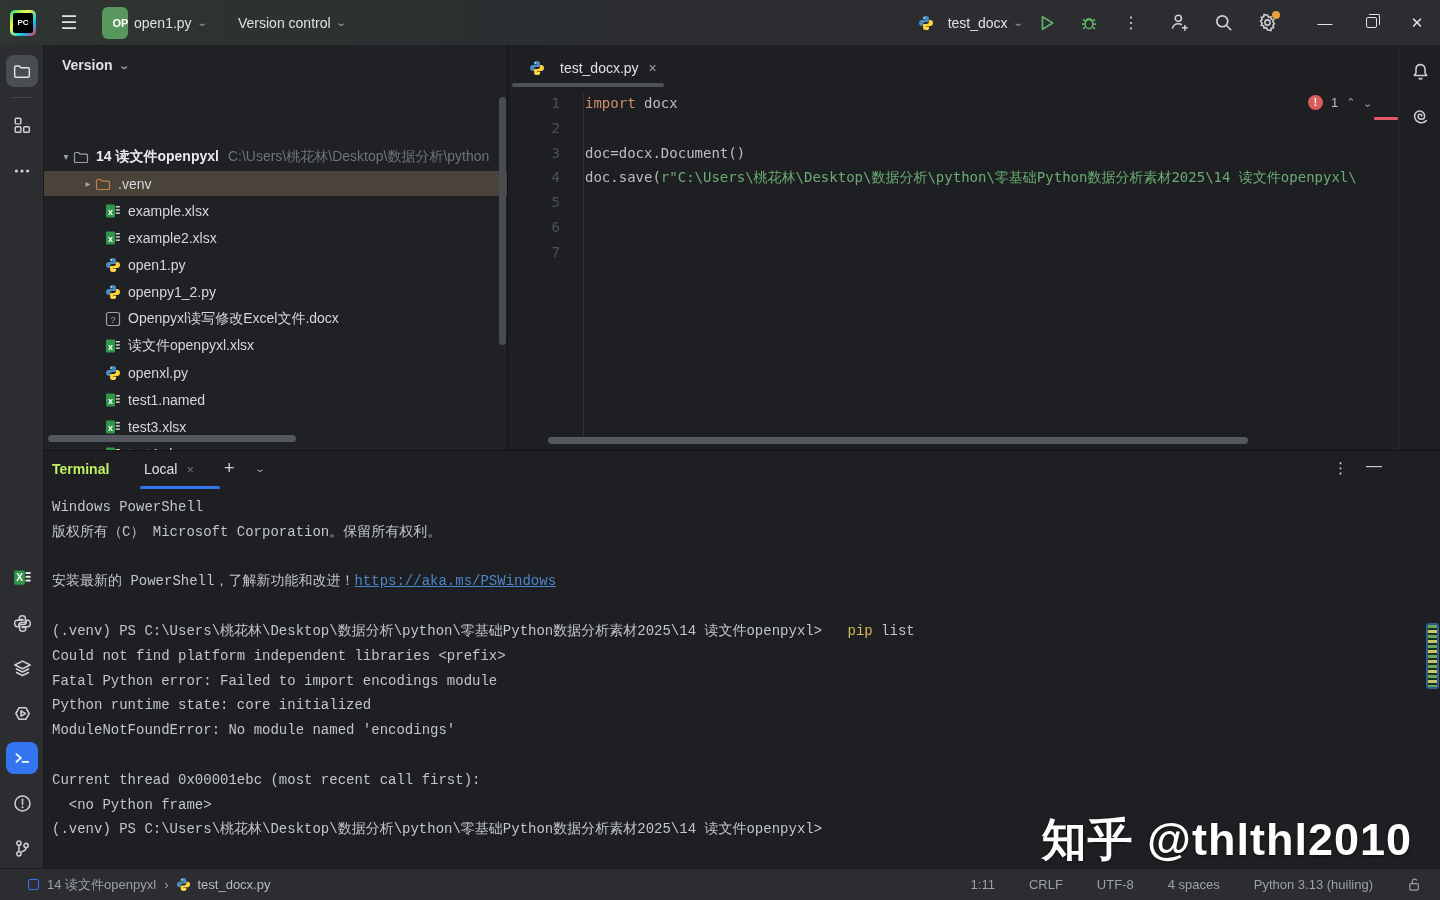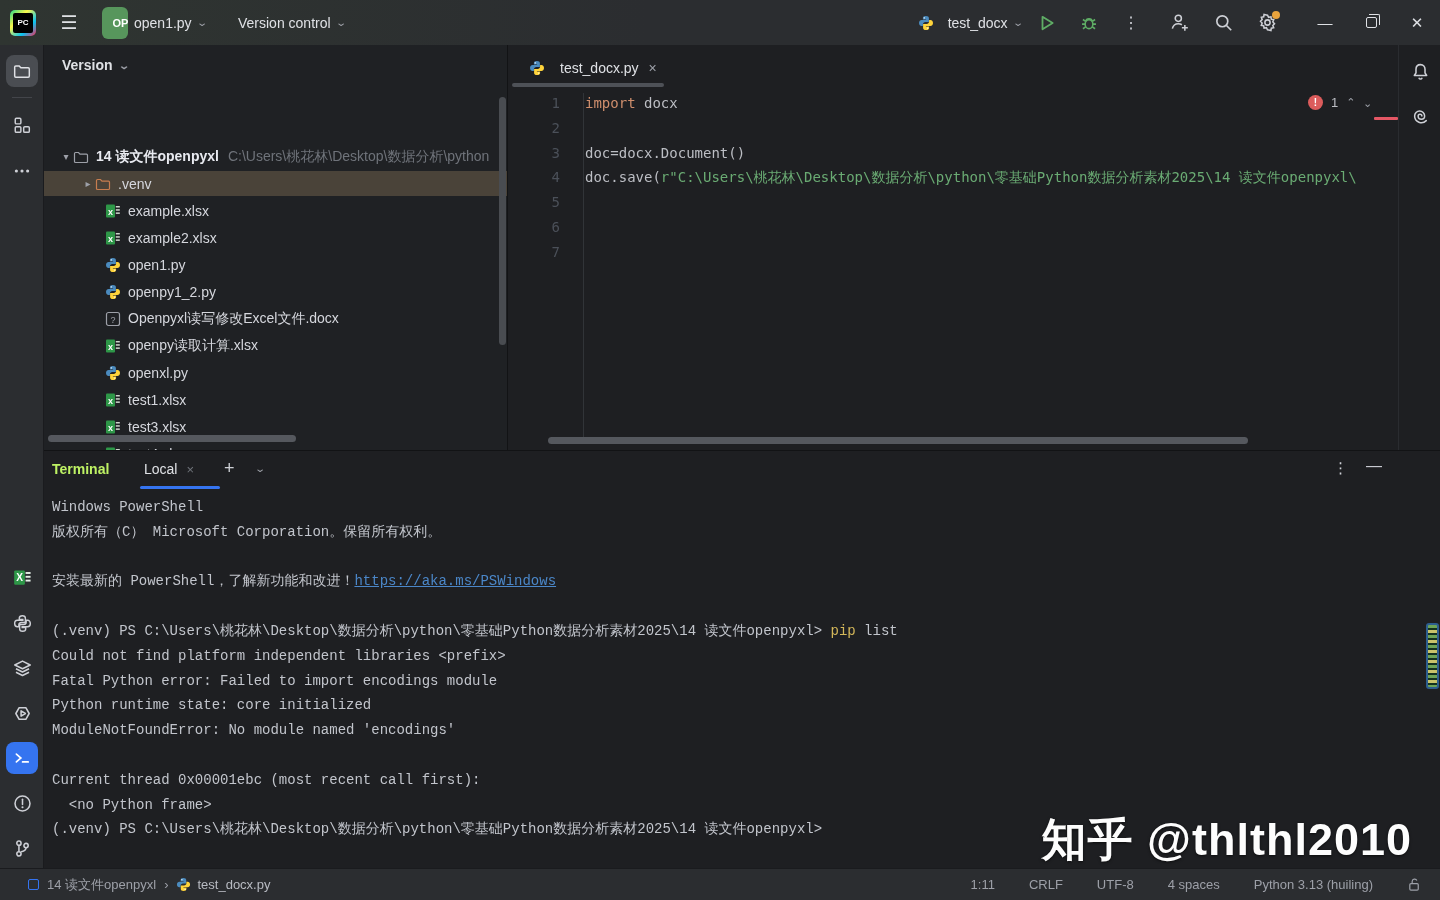--- a/index.html
+++ b/index.html
@@ -76,21 +76,21 @@
   .term-tab { position:absolute; left:100px; top:10px; display:flex; align-items:center; gap:9px; font-size:14px; color:#dfe1e5; cursor:pointer; }
   .term-tab .x { color:#6f737a; font-size:13px; }
   .term-underline { position:absolute; left:96px; top:35px; width:80px; height:3px; border-radius:2px; background:#3574f0; }
   .term-plus { position:absolute; left:180px; top:7px; color:#ced0d6; font-size:18px; cursor:pointer; }
   .term-chev { position:absolute; left:212px; top:11px; color:#ced0d6; font-size:11px; cursor:pointer; }
   .term-kebab { position:absolute; right:92px; top:8px; color:#ced0d6; font-size:15px; cursor:pointer; letter-spacing:0; }
   .term-min { position:absolute; right:58px; top:6px; color:#ced0d6; font-size:16px; cursor:pointer; }
   .term-body { position:absolute; left:8px; top:44px; width:1340px; font-family:Liberation Mono, monospace; font-size:14px; color:#c2c5cc; }
   .tline { height:24.8px; line-height:24.8px; white-space:pre; }
   .tlink { color:#4b87c9; text-decoration:underline; cursor:pointer; }
-  .tyellow { color:#d5b85a; }
+  .tyellow { color:#d5b85a;margin-left:17px; }
   .mem-widget { position:absolute; right:1px; top:172px; width:13px; height:66px; border-radius:3px; border:2px solid #2d5e8f;
     background:repeating-linear-gradient(180deg,#6da457 0 3px,#14321f 3px 5px,#c9c46a 5px 8px,#14321f 8px 10px); }
 
   
   .statusbar { position:absolute; left:0; top:868px; width:1440px; height:32px; background:#2b2d30; border-top:1px solid #1a1b1e;
     display:flex; align-items:center; font-size:13px; color:#9da0a8; }
   .sb-left { display:flex; align-items:center; gap:8px; padding-left:28px; }
   .sb-module { width:11px; height:11px; border:1.5px solid #3574f0; border-radius:2px; }
   .sb-right { margin-left:auto; display:flex; align-items:center; gap:34px; padding-right:18px; }
   .sb-item { cursor:pointer; }
@@ -338,21 +338,21 @@
     <div class="tree-row" style="top:288px;">
       <span class="t-icon" style="margin-left:60px;">
         <svg width="16" height="16" viewBox="0 0 16 16">
             <rect x="1" y="1.5" width="9" height="13" rx="1" fill="#2e9748"></rect>
             <text x="5.5" y="11.5" font-size="9" font-weight="bold" font-family="sans-serif" fill="#fff" text-anchor="middle">x</text>
             <rect x="10.8" y="3" width="4" height="1.5" fill="#cfd6ce"></rect>
             <rect x="10.8" y="6.2" width="4" height="1.5" fill="#cfd6ce"></rect>
             <rect x="10.8" y="9.4" width="4" height="1.5" fill="#cfd6ce"></rect>
           </svg>
       </span>
-      <span class="t-label">openpy读取计算.xlsx</span>
+      <span class="t-label">读文件openpyxl.xlsx</span>
     </div>
 
     <div class="tree-row" style="top:315px;">
       <span class="t-icon" style="margin-left:60px;">
         <svg width="16" height="16" viewBox="0 0 16 16">
             <path fill="#4b8bbe" d="M7.9 1c-2.1 0-3 .9-3 2.1v1.4h3.2v.5H3.6C2.2 5 1 6.1 1 8s1.2 3 2.6 3h1.3V9.4C4.9 8 6 7 7.4 7h3.5V3.1C10.9 1.9 10 1 7.9 1z"></path>
             <path fill="#ffd43b" d="M8.1 15c2.1 0 3-.9 3-2.1v-1.4H7.9V11h4.5c1.4 0 2.6-1.1 2.6-3s-1.2-3-2.6-3h-1.3v1.6C11.1 8 10 9 8.6 9H5.1v3.9C5.1 14.1 6 15 8.1 15z"></path>
             <circle cx="6.3" cy="2.9" r=".7" fill="#fff"></circle>
             <circle cx="9.7" cy="13.1" r=".7" fill="#fff"></circle>
           </svg>
@@ -363,21 +363,21 @@
     <div class="tree-row" style="top:342px;">
       <span class="t-icon" style="margin-left:60px;">
         <svg width="16" height="16" viewBox="0 0 16 16">
             <rect x="1" y="1.5" width="9" height="13" rx="1" fill="#2e9748"></rect>
             <text x="5.5" y="11.5" font-size="9" font-weight="bold" font-family="sans-serif" fill="#fff" text-anchor="middle">x</text>
             <rect x="10.8" y="3" width="4" height="1.5" fill="#cfd6ce"></rect>
             <rect x="10.8" y="6.2" width="4" height="1.5" fill="#cfd6ce"></rect>
             <rect x="10.8" y="9.4" width="4" height="1.5" fill="#cfd6ce"></rect>
           </svg>
       </span>
-      <span class="t-label">test1.xlsx</span>
+      <span class="t-label">test1.named</span>
     </div>
 
     <div class="tree-row" style="top:369px;">
       <span class="t-icon" style="margin-left:60px;">
         <svg width="16" height="16" viewBox="0 0 16 16">
             <rect x="1" y="1.5" width="9" height="13" rx="1" fill="#2e9748"></rect>
             <text x="5.5" y="11.5" font-size="9" font-weight="bold" font-family="sans-serif" fill="#fff" text-anchor="middle">x</text>
             <rect x="10.8" y="3" width="4" height="1.5" fill="#cfd6ce"></rect>
             <rect x="10.8" y="6.2" width="4" height="1.5" fill="#cfd6ce"></rect>
             <rect x="10.8" y="9.4" width="4" height="1.5" fill="#cfd6ce"></rect>

